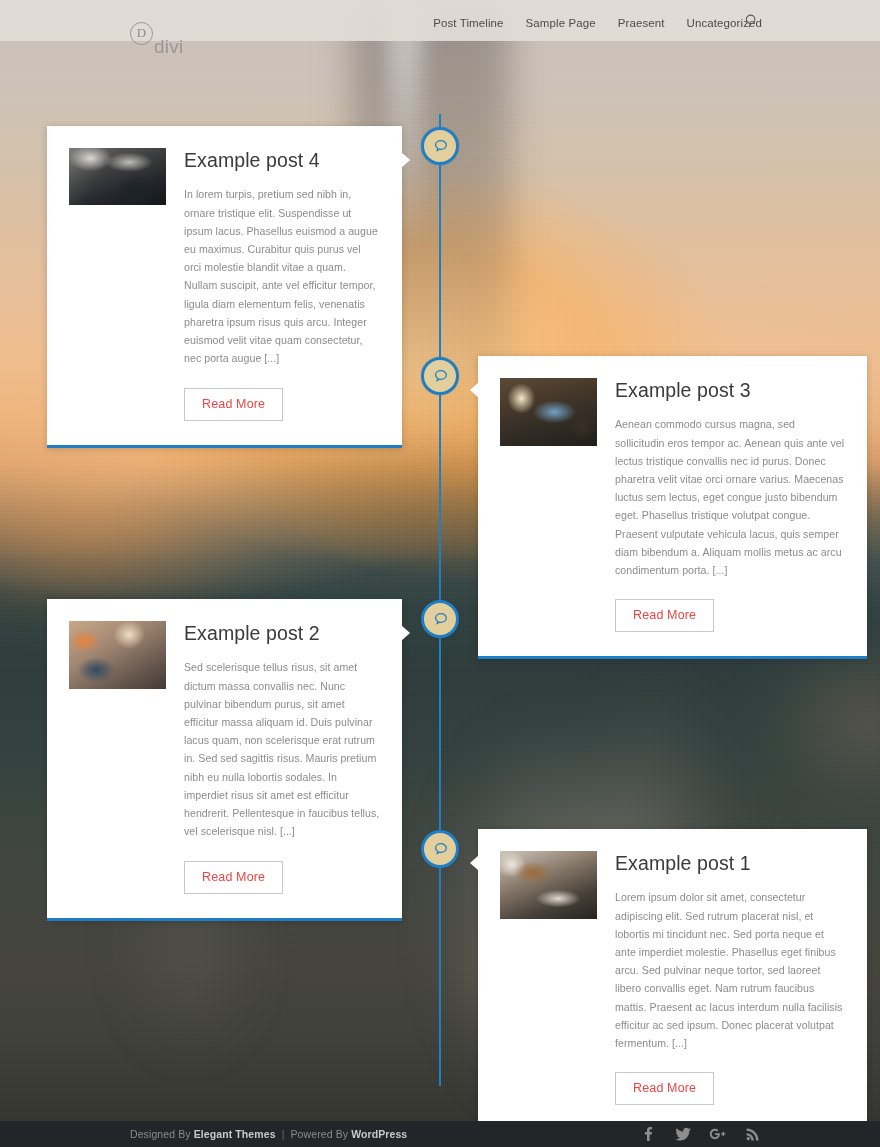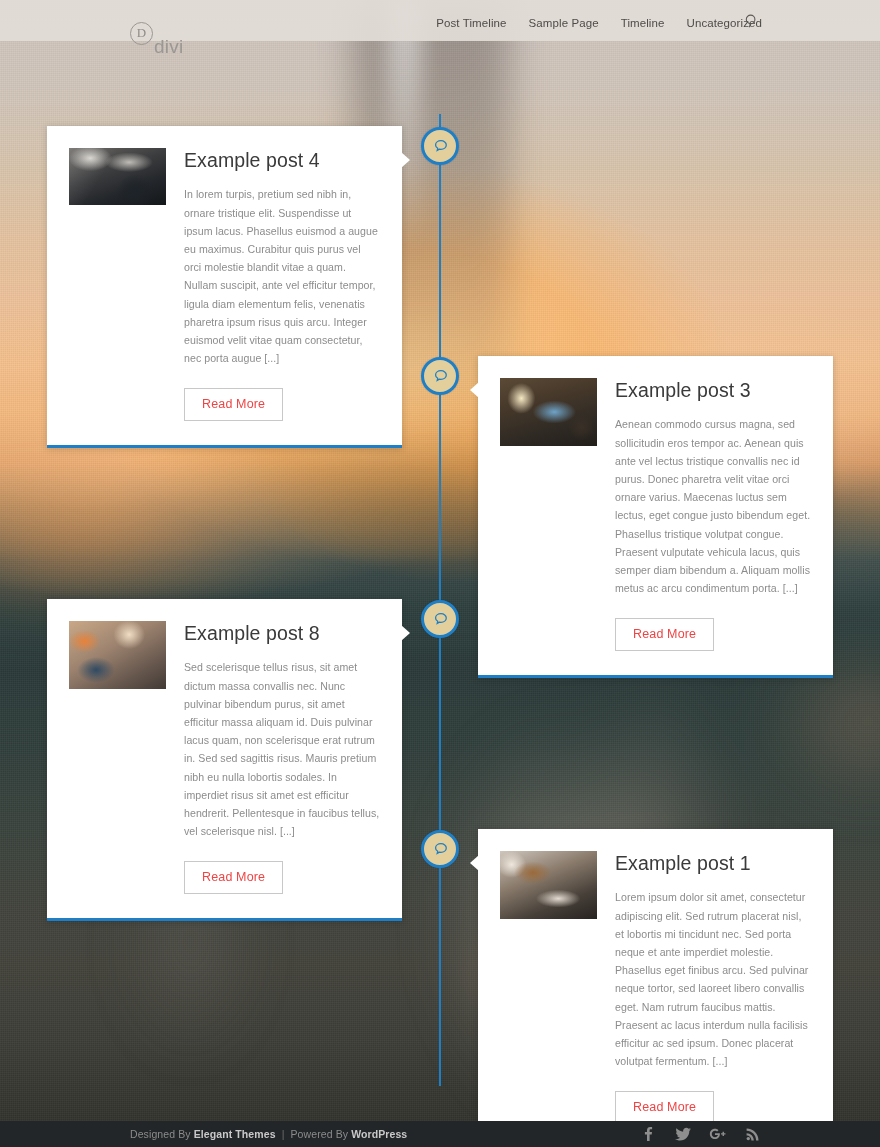--- a/index.html
+++ b/index.html
@@ -170,21 +170,21 @@
     position: absolute;
     background: #ffffff;
     border-bottom: 3px solid #1f7fc6;
     box-shadow: 0 1px 7px rgba(0,0,0,0.18);
     padding: 22px 22px 24px 22px;
     display: flex;
     gap: 18px;
     z-index: 25;
   }
   .post-card.left  { left: 47px;  width: 355px; }
-  .post-card.right { left: 478px; width: 355px; }
+  .post-card.right { left: 478px; width: 389px; }
 
   .card-arrow {
     position: absolute;
     top: 26px;
     width: 0; height: 0;
     border-top: 8px solid transparent;
     border-bottom: 8px solid transparent;
   }
   .post-card.left .card-arrow {
     right: -8px;
@@ -304,21 +304,21 @@
 
   <header class="site-header">
     <div class="logo">
       <span class="logo-mark">D</span>
       <span class="logo-text">divi</span>
     </div>
 
     <nav class="main-nav">
       <a class="nav-link" href="#">Post Timeline</a>
       <a class="nav-link" href="#">Sample Page</a>
-      <a class="nav-link" href="#">Timeline</a>
+      <a class="nav-link" href="#">Praesent</a>
       <a class="nav-link" href="#">Uncategorized</a>
     </nav>
 
     <div class="search-icon-btn">
       <svg width="16" height="16" viewBox="0 0 16 16" aria-hidden="true">
         <circle cx="6.6" cy="6.4" r="4.3" fill="none" stroke="#5c5956" stroke-width="1.1"></circle>
         <line x1="7.0" y1="10.6" x2="5.1" y2="14.2" stroke="#5c5956" stroke-width="1.1"></line>
       </svg>
     </div>
   </header>
@@ -372,21 +372,21 @@
         <div class="readmore-wrap">
           <button class="readmore">Read More</button>
         </div>
       </div>
     </article>
 
     <article class="post-card left" style="top:558px;">
       <span class="card-arrow"></span>
       <div class="thumb ph3 tall"></div>
       <div class="card-body">
-        <h2 class="post-title">Example post 8</h2>
+        <h2 class="post-title">Example post 2</h2>
         <p class="post-excerpt">Sed scelerisque tellus risus, sit amet dictum massa convallis nec. Nunc pulvinar bibendum purus, sit amet efficitur massa aliquam id. Duis pulvinar lacus quam, non scelerisque erat rutrum in. Sed sed sagittis risus. Mauris pretium nibh eu nulla lobortis sodales. In imperdiet risus sit amet est efficitur hendrerit. Pellentesque in faucibus tellus, vel scelerisque nisl. [...]</p>
         <div class="readmore-wrap">
           <button class="readmore">Read More</button>
         </div>
       </div>
     </article>
 
     <article class="post-card right" style="top:788px;">
       <span class="card-arrow"></span>
       <div class="thumb ph4 tall"></div>

